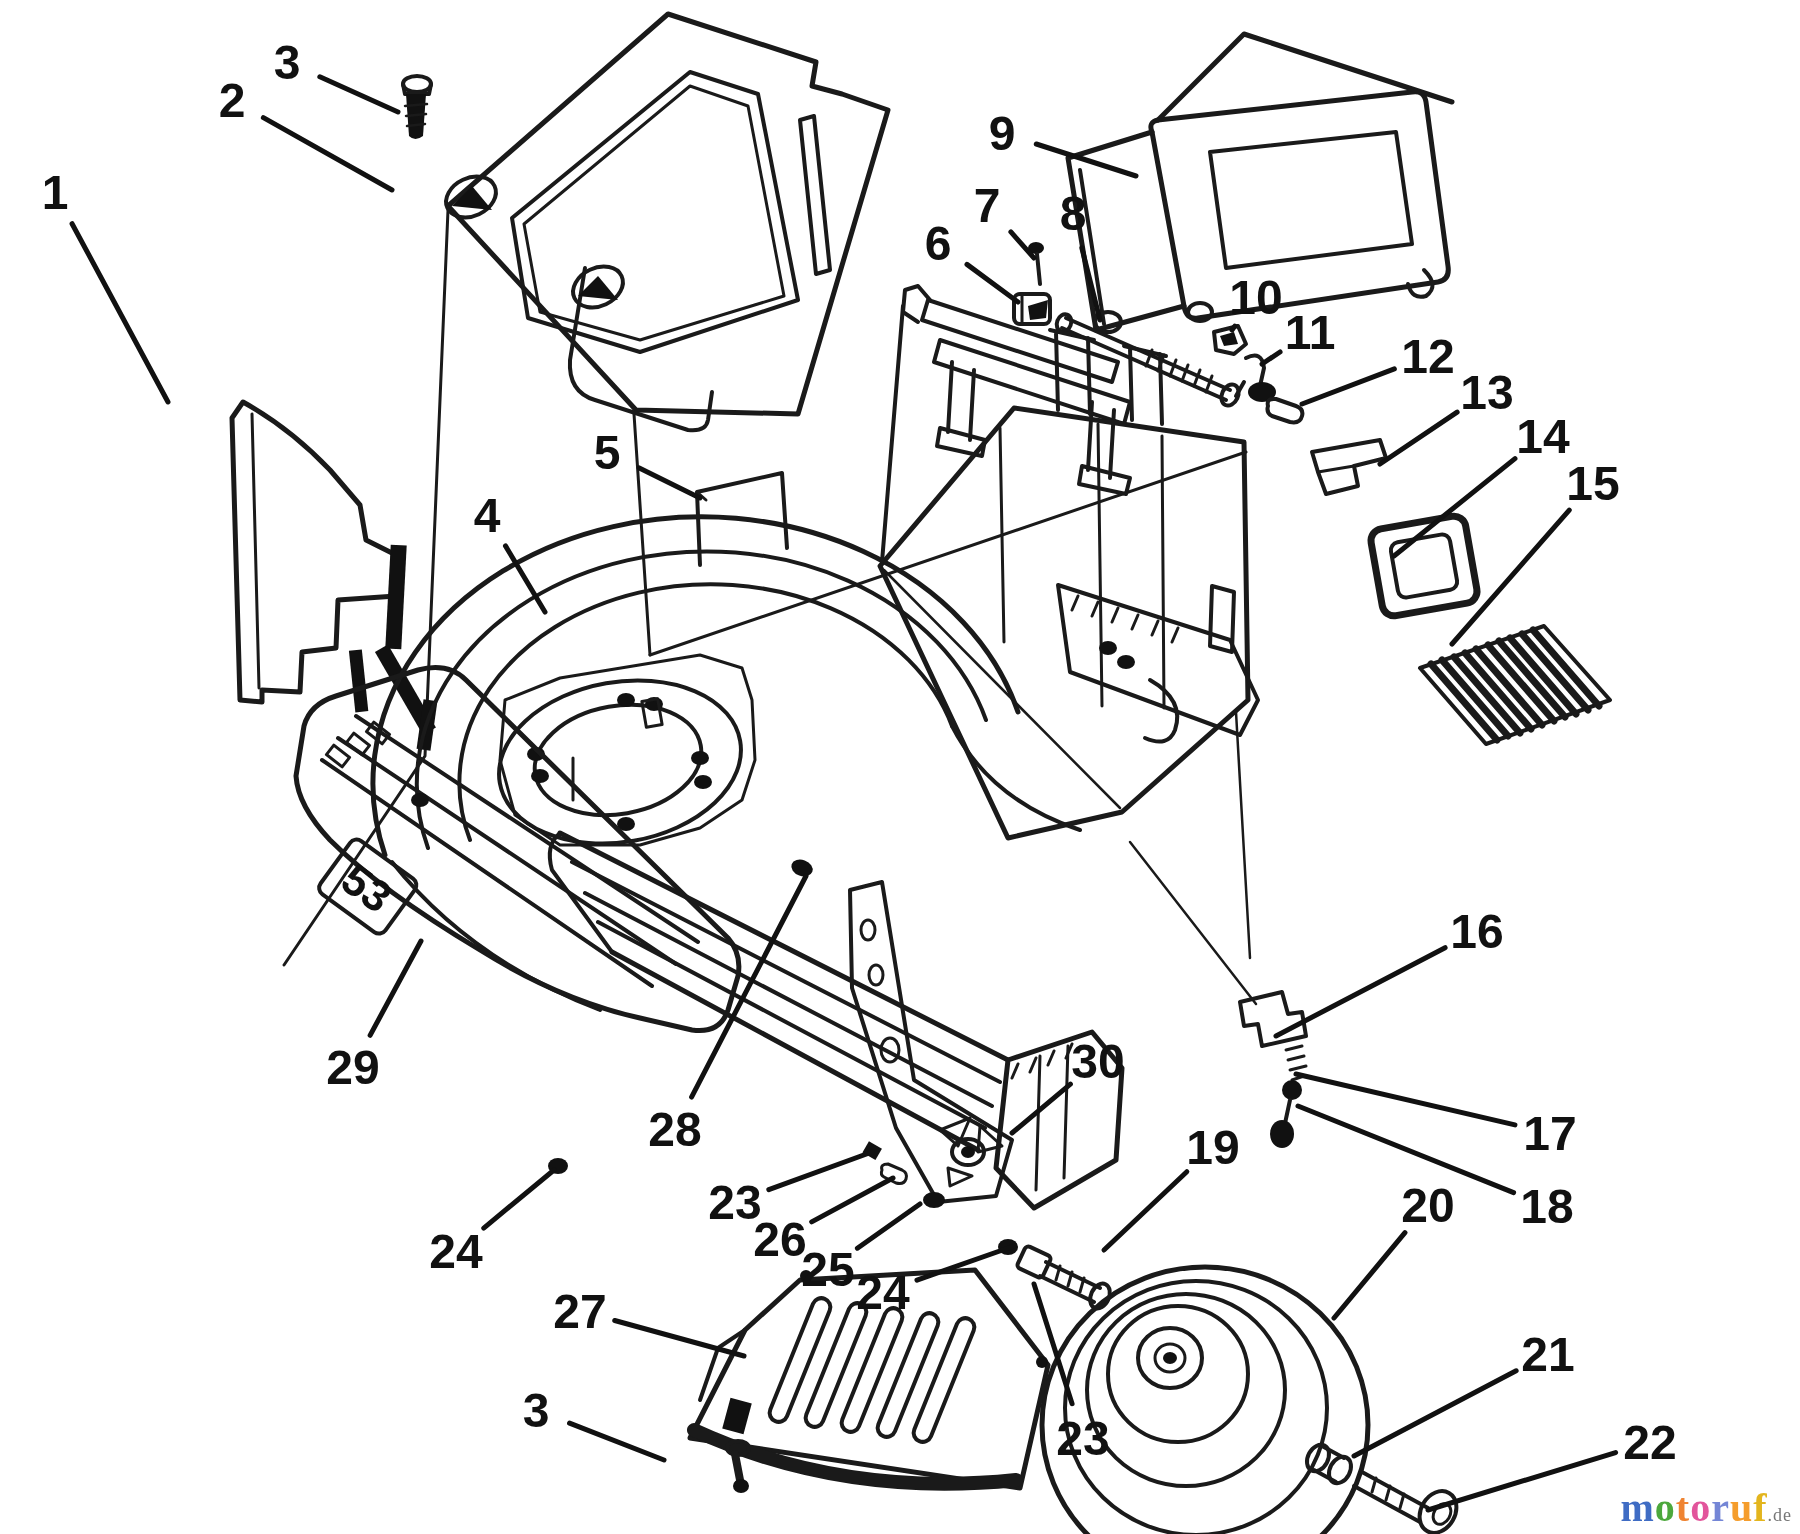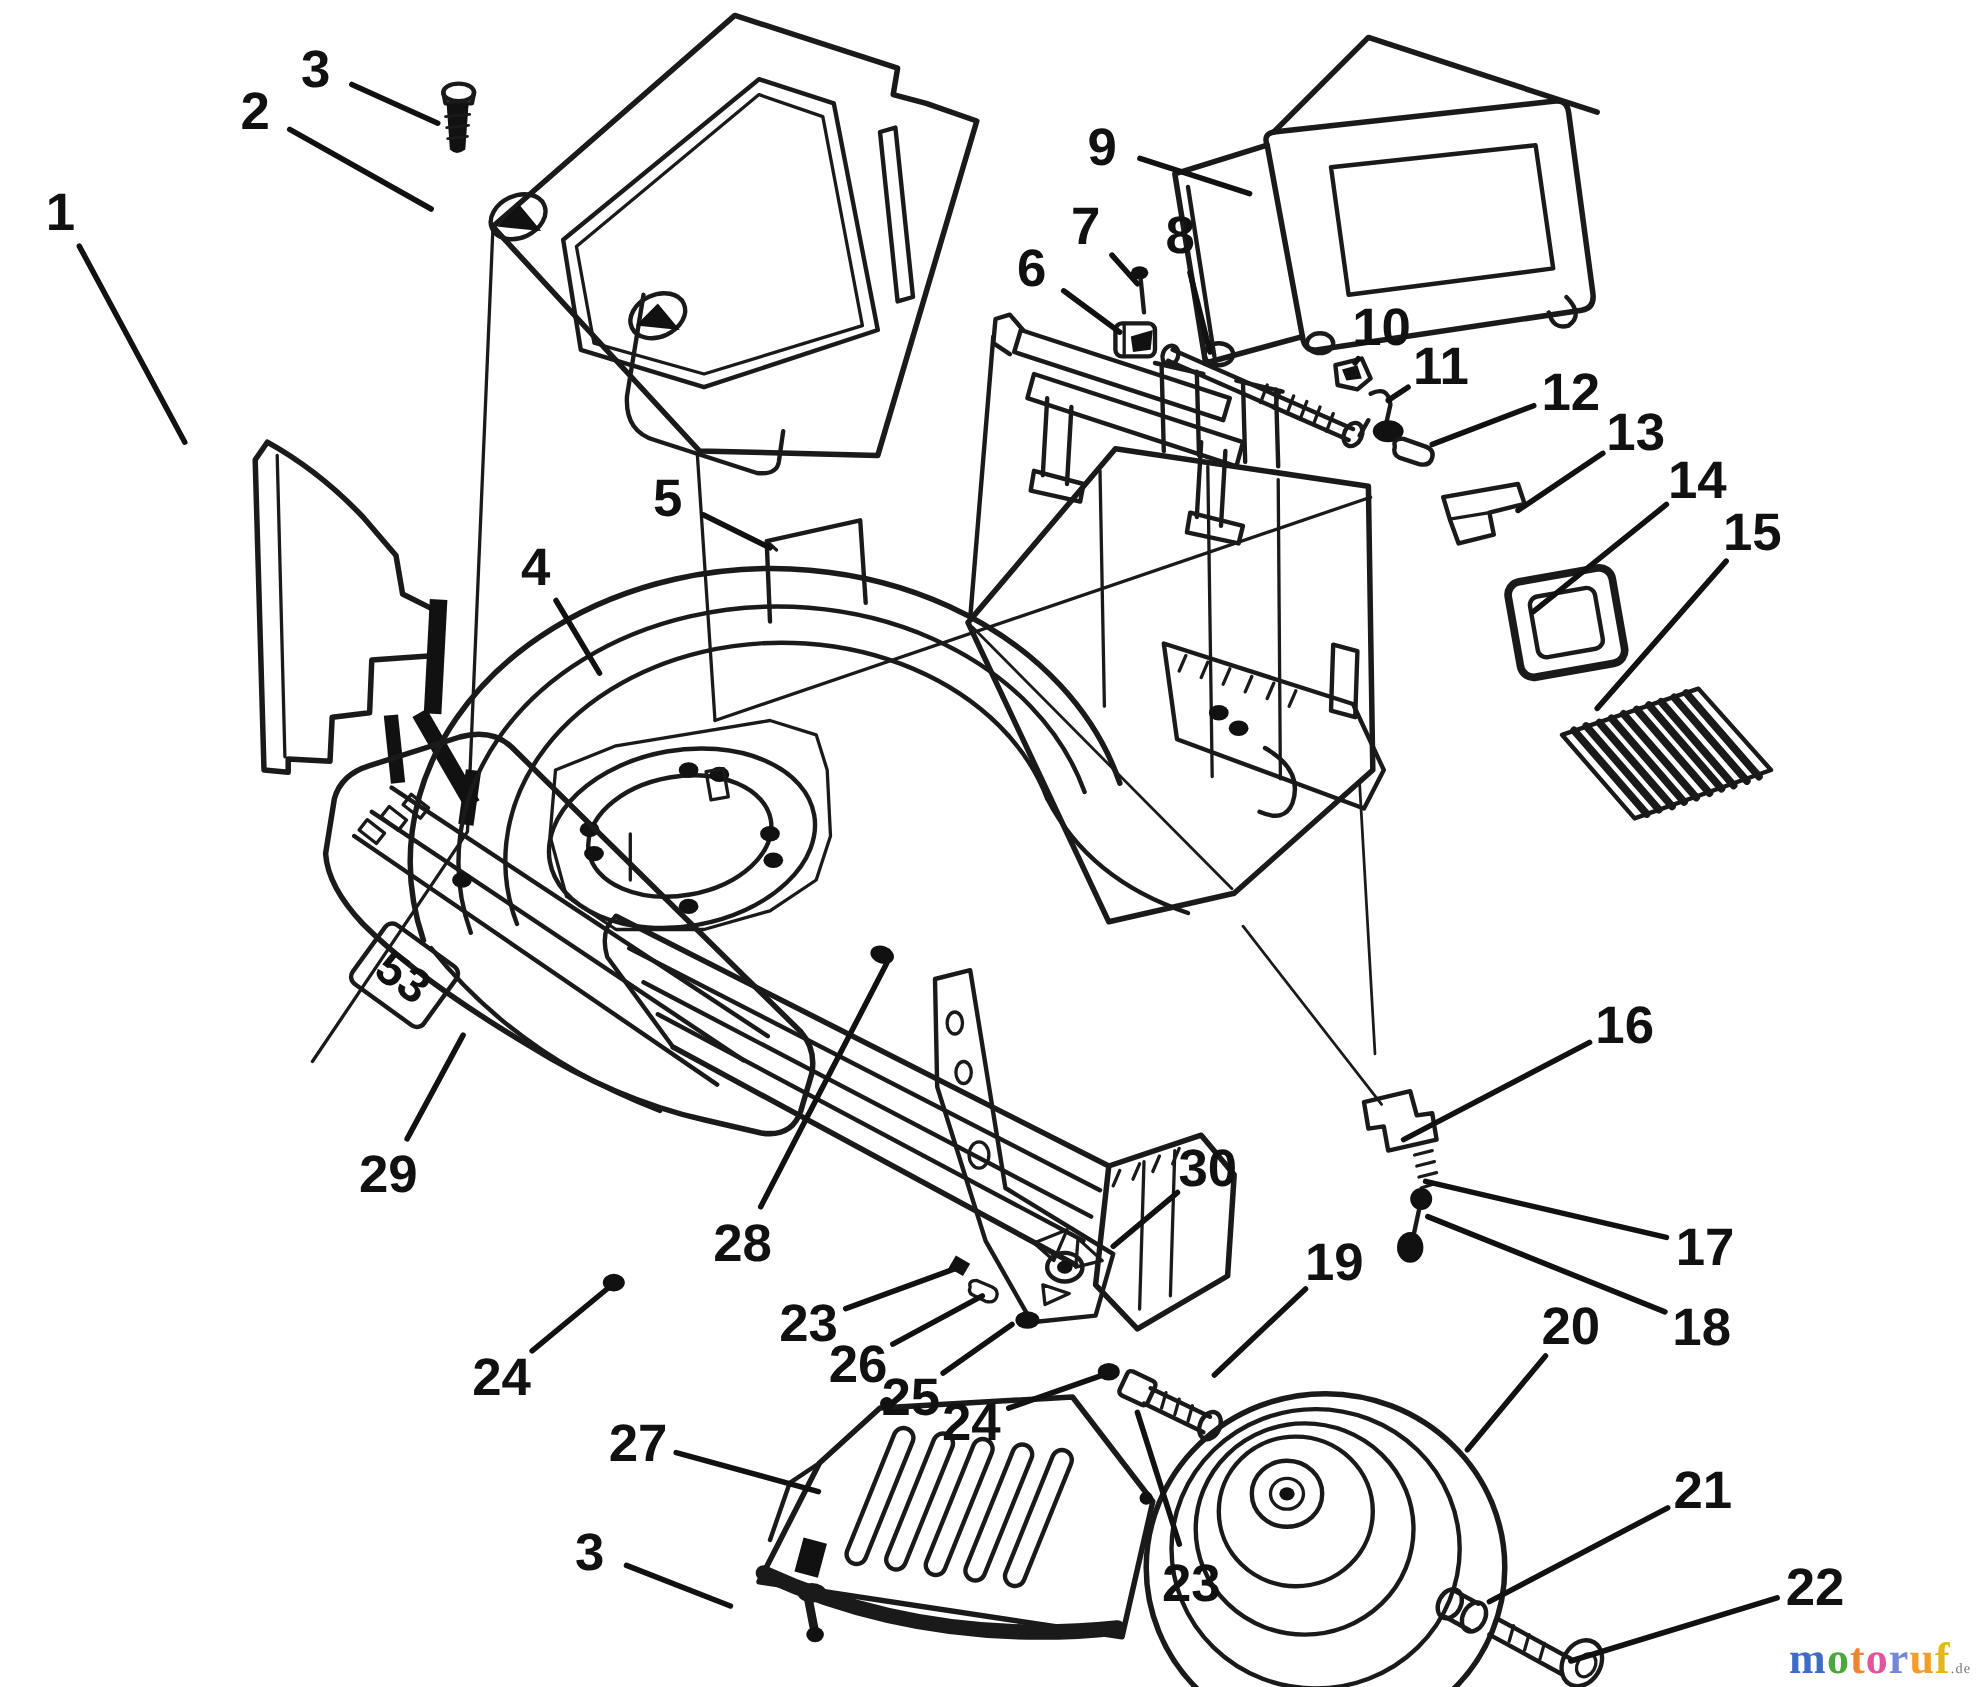--- a/index.html
+++ b/index.html
@@ -7,21 +7,21 @@
   .stage{position:relative;width:1800px;height:1534px;background:#ffffff;overflow:hidden;}
   svg{display:block;width:1800px;height:1534px;}
   .callout-num{font:700 48px "Liberation Sans",sans-serif;fill:#111;text-anchor:middle;}
   .leader{stroke:#111;stroke-width:5;stroke-linecap:round;fill:none;}
   .ln{stroke:#1a1a1a;fill:none;stroke-linecap:round;stroke-linejoin:round;}
   .w5{stroke-width:5;} .w4{stroke-width:4;} .w3{stroke-width:3;} .w2{stroke-width:2.5;}
   .blk{fill:#111;stroke:none;}
   .decal-num{font:700 44px "Liberation Sans",sans-serif;fill:#111;text-anchor:middle;}
   .watermark{position:absolute;right:8px;bottom:6px;font-family:"Liberation Serif",serif;
              font-size:40px;font-weight:700;letter-spacing:1px;line-height:1;}
-  .watermark .suffix{font-size:13px;font-weight:400;margin-top:44px;}
+  .watermark .suffix{font-size:18px;font-weight:400;margin-top:44px;}
 </style>
 </head>
 <body>
 
 <div class="stage">
 <svg viewBox="0 0 1800 1534" xmlns="http://www.w3.org/2000/svg">
 
   <g>
     <path class="ln w3" d="M 448 210 L 425 756 L 284 965"></path>
     <path class="ln w3" d="M 634 414 L 650 655"></path>

